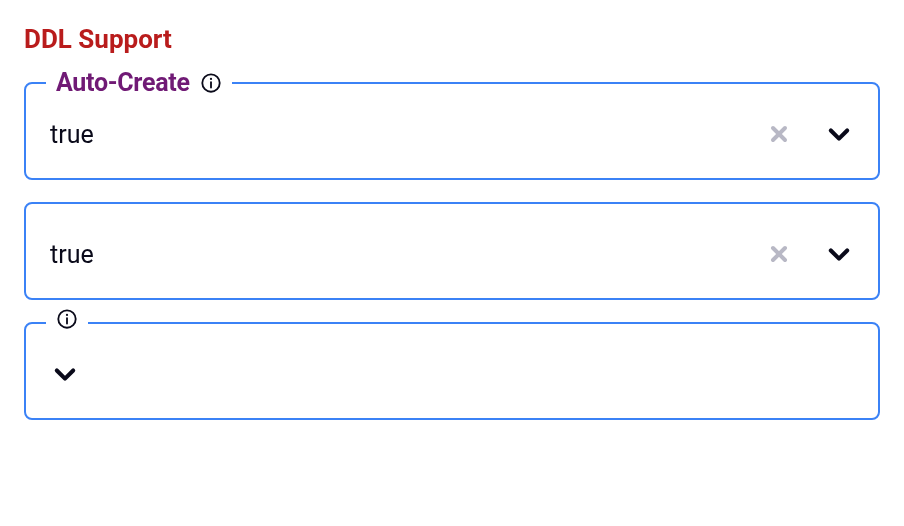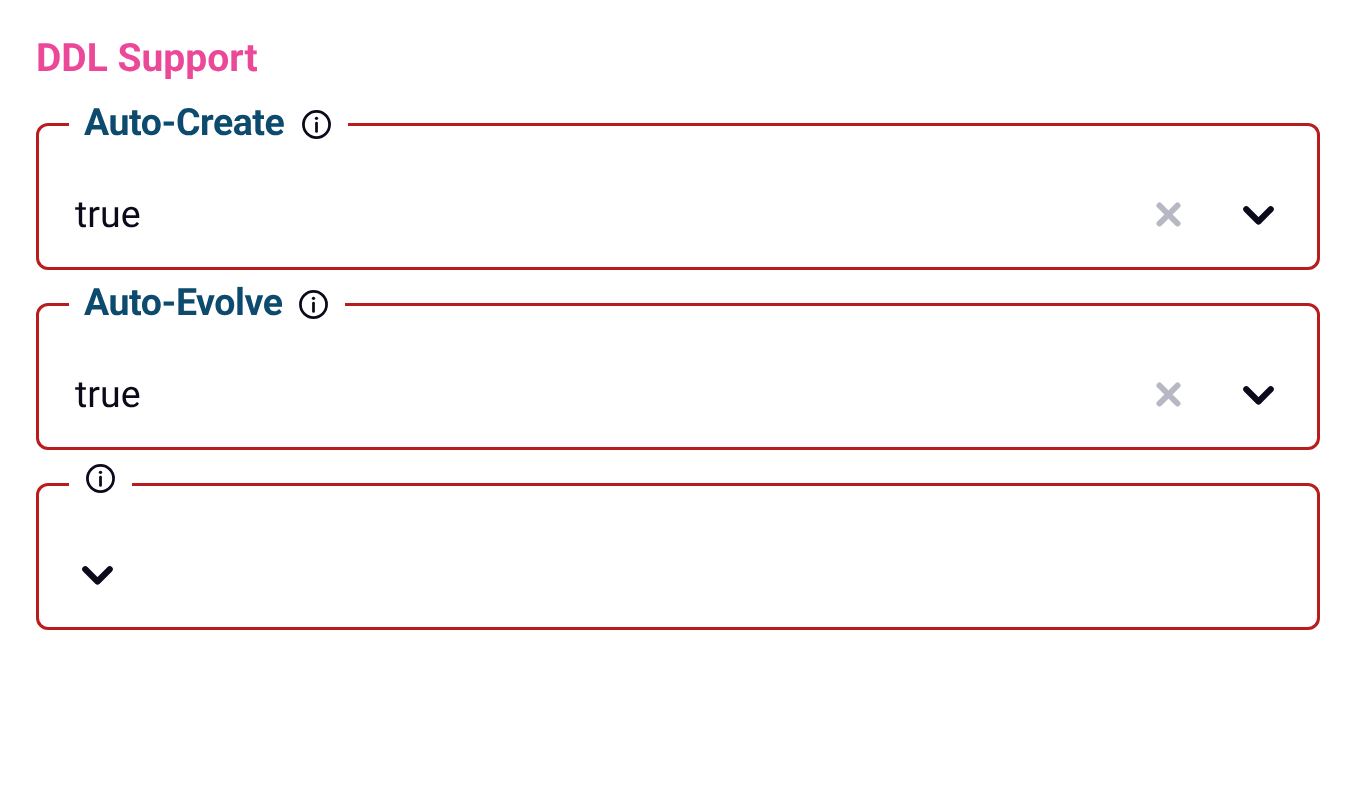--- a/index.html
+++ b/index.html
@@ -11,60 +11,60 @@
       font-family: -apple-system, BlinkMacSystemFont, "Segoe UI", Roboto, Helvetica, Arial, sans-serif;
       background: #ffffff;
       padding: 24px;
       width: 904px;
       color: #0a0a1a;
     }
     .section-title {
       font-size: 26px;
       font-weight: 700;
       margin-bottom: 28px;
-      color: #ec4899;
+      color: #b91c1c;
     }
     .field-group {
       position: relative;
       margin-bottom: 22px;
     }
     .field-legend {
       position: absolute;
       top: -14px;
       left: 22px;
       background: #ffffff;
       padding: 0 10px;
       display: flex;
       align-items: center;
       gap: 10px;
     }
     .field-label {
       font-size: 25px;
       font-weight: 700;
-      color: #0c4a6e;
+      color: #701a75;
       letter-spacing: -0.3px;
     }
     .info-icon {
       width: 22px;
       height: 22px;
       display: inline-flex;
       align-items: center;
       justify-content: center;
       cursor: pointer;
     }
     .info-icon svg {
       width: 22px;
       height: 22px;
     }
     .select-box {
-      border: 2px solid #b91c1c;
+      border: 2px solid #3b82f6;
       border-radius: 8px;
       padding: 26px 24px 20px 24px;
       display: flex;
-      align-items: flex-end;
+      align-items: center;
       justify-content: space-between;
       min-height: 98px;
       cursor: pointer;
       background: #ffffff;
     }
     .select-value {
       font-size: 25px;
       font-weight: 400;
       color: #0a0a1a;
     }
@@ -126,30 +126,20 @@
       <span class="chevron-icon">
         <svg viewBox="0 0 24 24" fill="none" stroke="#0a0a1a" stroke-width="3.5" stroke-linecap="round" stroke-linejoin="round">
           <polyline points="5 9 12 16 19 9"></polyline>
         </svg>
       </span>
     </div>
   </div>
 </div>
 
 <div class="field-group">
-  <div class="field-legend">
-    <span class="field-label">Auto-Evolve</span>
-    <span class="info-icon">
-      <svg viewBox="0 0 24 24" fill="none" stroke="#0a0a1a" stroke-width="2">
-        <circle cx="12" cy="12" r="9.5"></circle>
-        <circle cx="12" cy="7.5" r="1.2" fill="#0a0a1a" stroke="none"></circle>
-        <line x1="12" y1="11" x2="12" y2="17" stroke-linecap="round"></line>
-      </svg>
-    </span>
-  </div>
   <div class="select-box">
     <span class="select-value">true</span>
     <div class="select-actions">
       <span class="clear-icon">
         <svg viewBox="0 0 24 24" fill="none" stroke="#b8b8c5" stroke-width="4" stroke-linecap="round">
           <line x1="6" y1="6" x2="18" y2="18"></line>
           <line x1="18" y1="6" x2="6" y2="18"></line>
         </svg>
       </span>
       <span class="chevron-icon">

